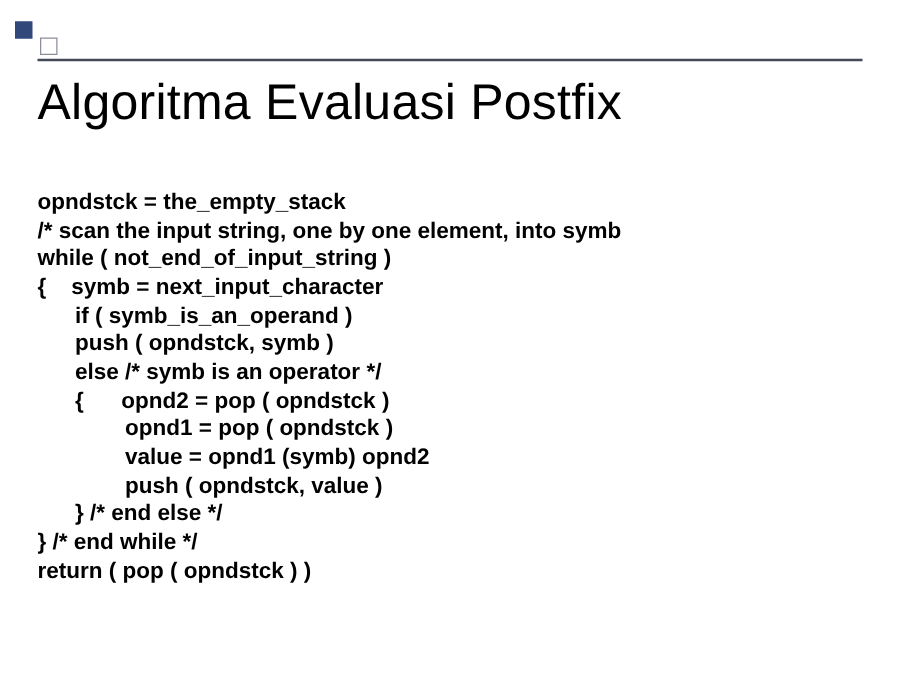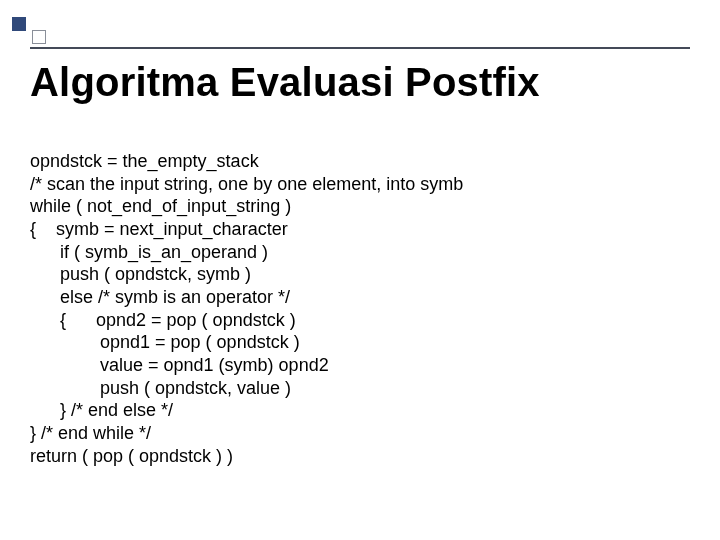--- a/index.html
+++ b/index.html
@@ -40,31 +40,31 @@
     left: 30px;
     width: 660px;
     height: 0;
     border-top: 2px solid #444a58;
   }
   .title {
     position: absolute;
     top: 60px;
     left: 30px;
     font-size: 40px;
-    font-weight: 700;
+    font-weight: 400;
     color: #000;
     letter-spacing: 0.2px;
   }
   .body {
     position: absolute;
     top: 150px;
     left: 30px;
     width: 660px;
     font-size: 18px;
-    font-weight: 400;
+    font-weight: 700;
     color: #000;
     line-height: 1.26;
     white-space: pre;
     font-family: Arial, Helvetica, sans-serif;
   }
 </style>
 </head>
 <body>
 
 <div class="slide">

